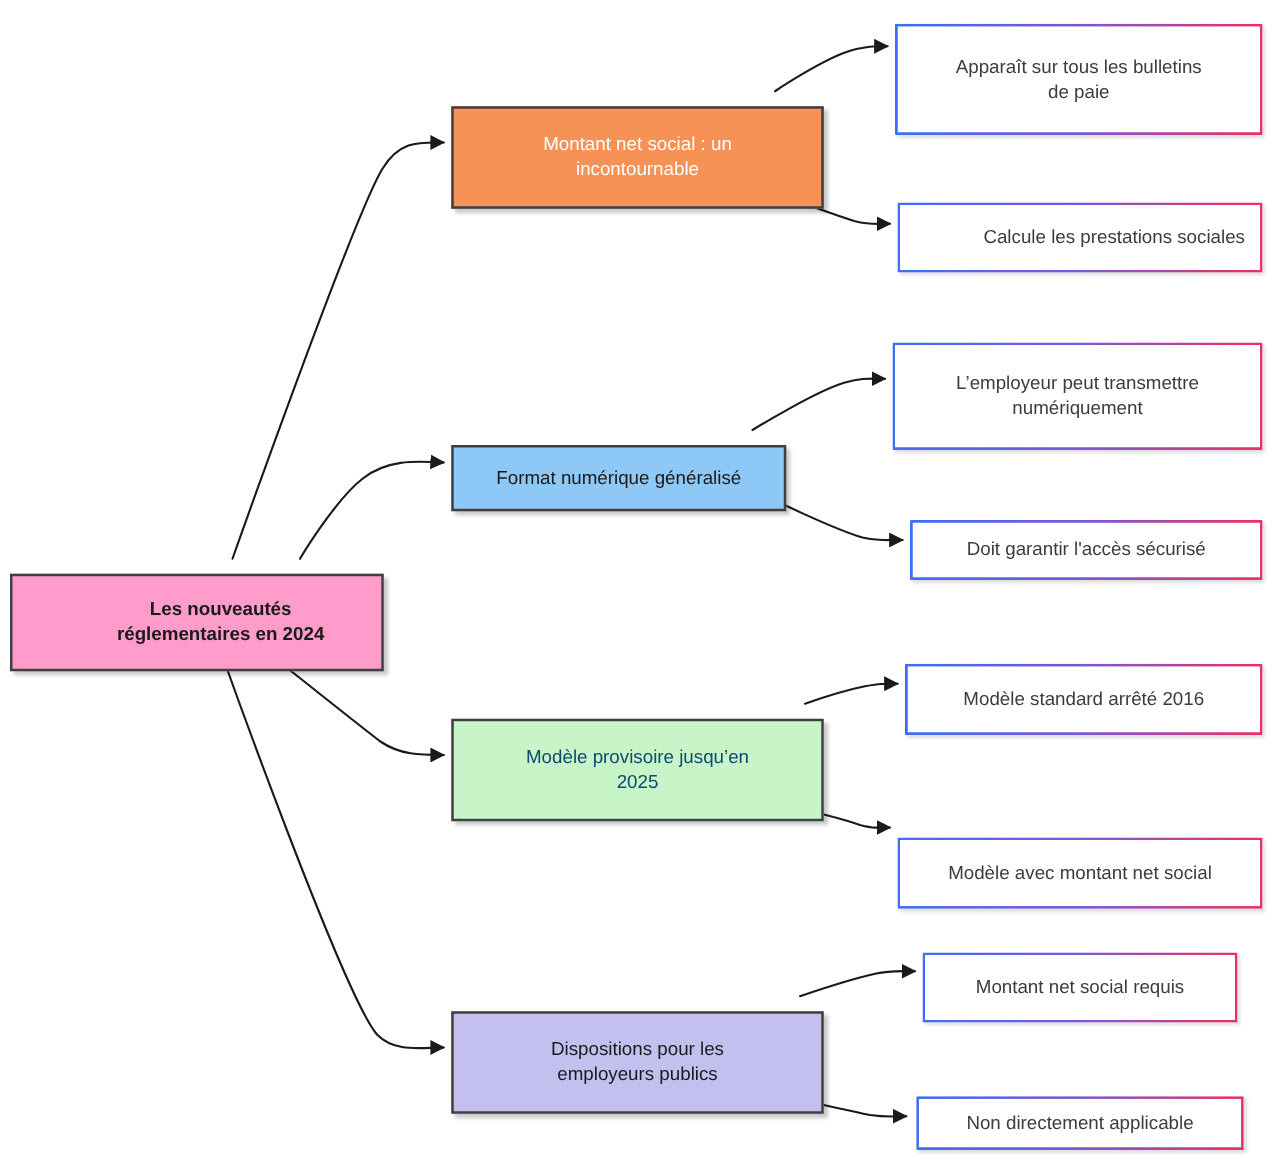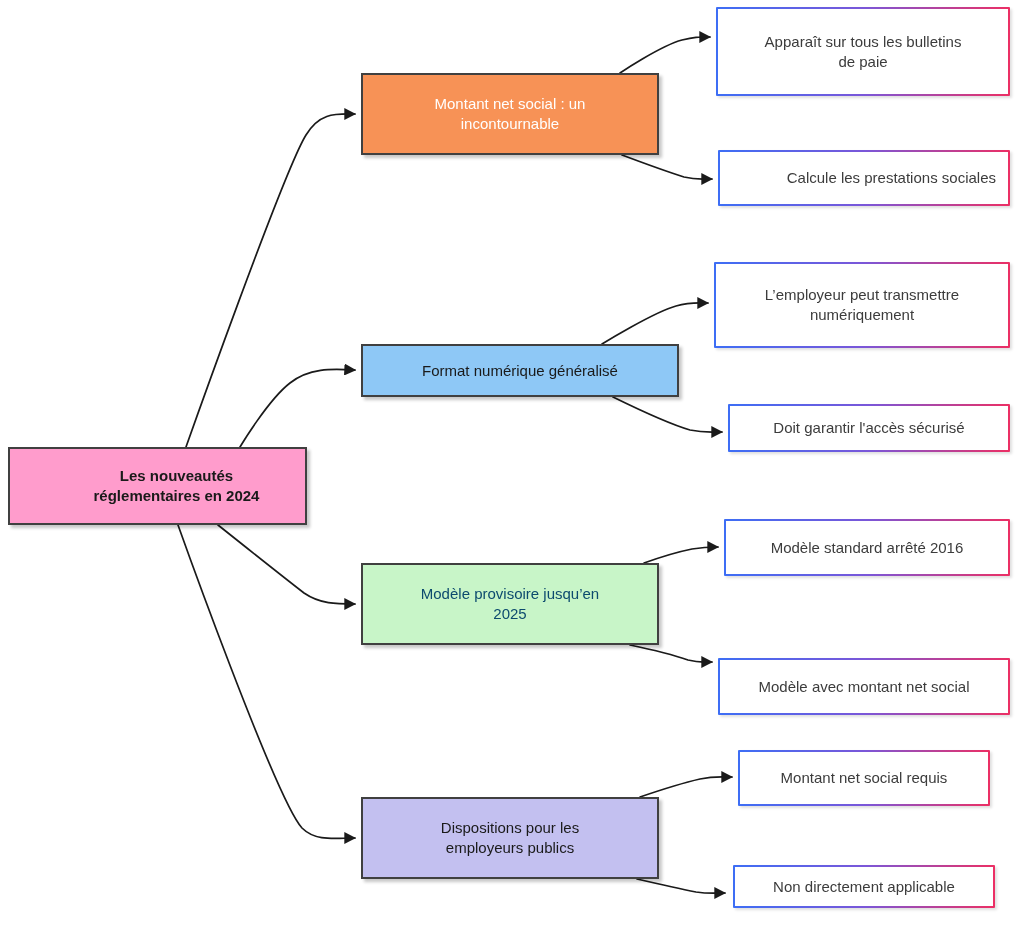--- a/index.html
+++ b/index.html
@@ -27,20 +27,21 @@
   }
   .node {
     position: absolute;
     box-sizing: border-box;
     display: flex;
     align-items: center;
     justify-content: center;
     text-align: center;
     line-height: 1.32;
     white-space: pre-line;
+    margin-top: 12px;
   }
   
   .node.filled {
     border: 2px solid #0f766e;
     box-shadow: 3px 3px 3px rgba(0,0,0,0.22);
     font-size: 15px;
     color: #1a1a1a;
     padding: 4px 10px;
   }
   .node.root {
@@ -93,21 +94,21 @@
   </svg>
 
   <div id="nodes-layer">
       <div class="node filled root" style="left: 8px; top: 447px; width: 299px; height: 78px; background: rgb(255, 156, 204); border-color: rgb(64, 64, 64); color: rgb(26, 26, 26); padding-left: 48px;"><span class="node-label">Les nouveautés
 réglementaires en 2024</span></div>
       <div class="node filled branch-orange" style="left: 361px; top: 73px; width: 298px; height: 82px; background: rgb(247, 146, 86); border-color: rgb(64, 64, 64); color: rgb(255, 255, 255);"><span class="node-label">Montant net social : un
 incontournable</span></div>
       <div class="node leaf" style="left: 716px; top: 7px; width: 294px; height: 89px; background-image: linear-gradient(rgb(255, 255, 255), rgb(255, 255, 255)), linear-gradient(90deg, rgb(61, 110, 245) 0%, rgb(122, 87, 217) 50%, rgb(236, 47, 100) 100%);"><span class="node-label">Apparaît sur tous les bulletins
 de paie</span></div>
       <div class="node leaf" style="left: 718px; top: 150px; width: 292px; height: 56px; background-image: linear-gradient(rgb(255, 255, 255), rgb(255, 255, 255)), linear-gradient(90deg, rgb(61, 110, 245) 0%, rgb(122, 87, 217) 50%, rgb(236, 47, 100) 100%); text-align: right;"><span class="node-label">Calcule les prestations sociales</span></div>
-      <div class="node filled branch-blue" style="left: 361px; top: 344px; width: 318px; height: 53px; background: rgb(142, 200, 246); border-color: rgb(64, 64, 64); color: rgb(26, 26, 26);"><span class="node-label">Format numérique généralisé</span></div>
+      <div class="node filled branch-blue" style="left: 361px; top: 344px; width: 268px; height: 53px; background: rgb(142, 200, 246); border-color: rgb(64, 64, 64); color: rgb(26, 26, 26);"><span class="node-label">Format numérique généralisé</span></div>
       <div class="node leaf" style="left: 714px; top: 262px; width: 296px; height: 86px; background-image: linear-gradient(rgb(255, 255, 255), rgb(255, 255, 255)), linear-gradient(90deg, rgb(61, 110, 245) 0%, rgb(122, 87, 217) 50%, rgb(236, 47, 100) 100%);"><span class="node-label">L’employeur peut transmettre
 numériquement</span></div>
       <div class="node leaf" style="left: 728px; top: 404px; width: 282px; height: 48px; background-image: linear-gradient(rgb(255, 255, 255), rgb(255, 255, 255)), linear-gradient(90deg, rgb(61, 110, 245) 0%, rgb(122, 87, 217) 50%, rgb(236, 47, 100) 100%);"><span class="node-label">Doit garantir l'accès sécurisé</span></div>
       <div class="node filled branch-green" style="left: 361px; top: 563px; width: 298px; height: 82px; background: rgb(200, 245, 200); border-color: rgb(64, 64, 64); color: #0c4a6e;"><span class="node-label">Modèle provisoire jusqu’en
 2025</span></div>
       <div class="node leaf" style="left: 724px; top: 519px; width: 286px; height: 57px; background-image: linear-gradient(rgb(255, 255, 255), rgb(255, 255, 255)), linear-gradient(90deg, rgb(61, 110, 245) 0%, rgb(122, 87, 217) 50%, rgb(236, 47, 100) 100%);"><span class="node-label">Modèle standard arrêté 2016</span></div>
       <div class="node leaf" style="left: 718px; top: 658px; width: 292px; height: 57px; background-image: linear-gradient(rgb(255, 255, 255), rgb(255, 255, 255)), linear-gradient(90deg, rgb(61, 110, 245) 0%, rgb(122, 87, 217) 50%, rgb(236, 47, 100) 100%);"><span class="node-label">Modèle avec montant net social</span></div>
       <div class="node filled branch-purple" style="left: 361px; top: 797px; width: 298px; height: 82px; background: rgb(195, 192, 240); border-color: rgb(64, 64, 64); color: rgb(26, 26, 26);"><span class="node-label">Dispositions pour les
 employeurs publics</span></div>
       <div class="node leaf" style="left: 738px; top: 750px; width: 252px; height: 56px; background-image: linear-gradient(rgb(255, 255, 255), rgb(255, 255, 255)), linear-gradient(90deg, rgb(61, 110, 245) 0%, rgb(122, 87, 217) 50%, rgb(236, 47, 100) 100%); text-align: center;"><span class="node-label">Montant net social requis</span></div>

